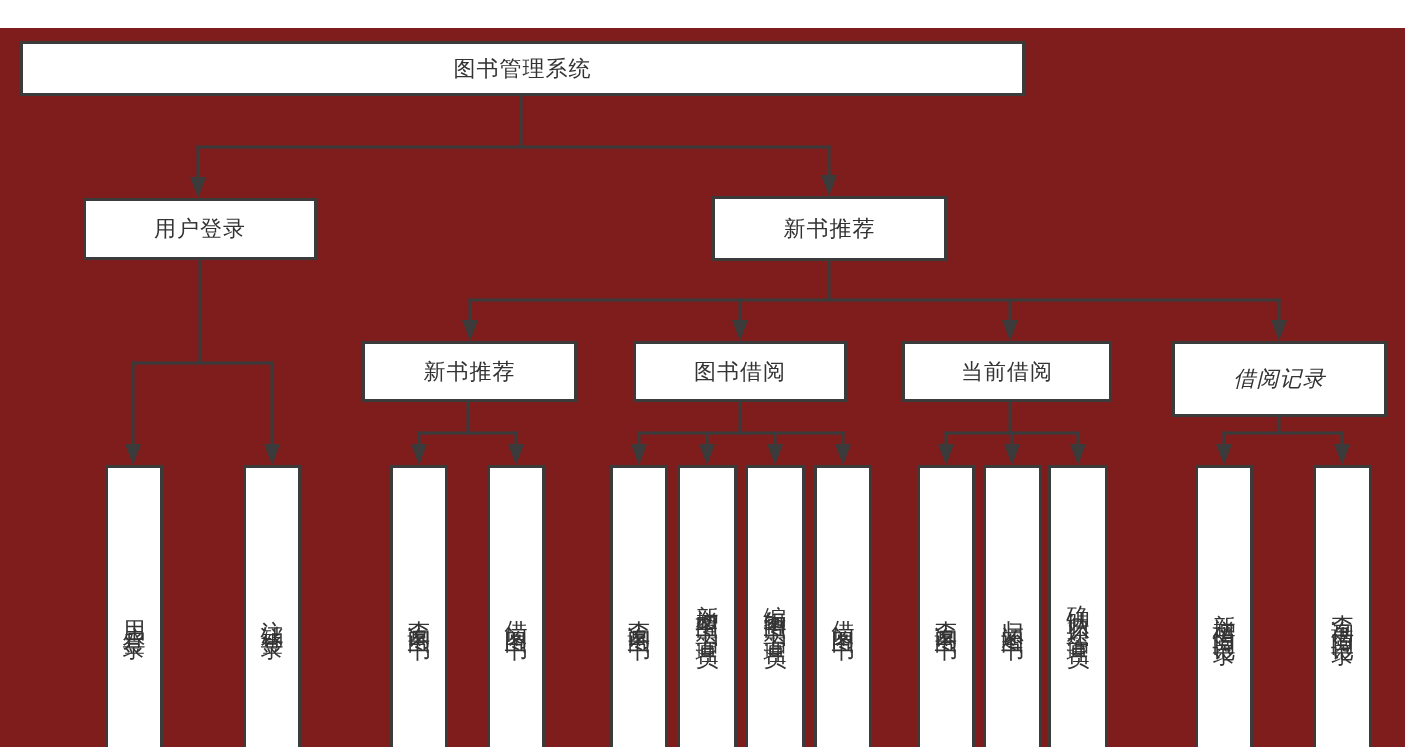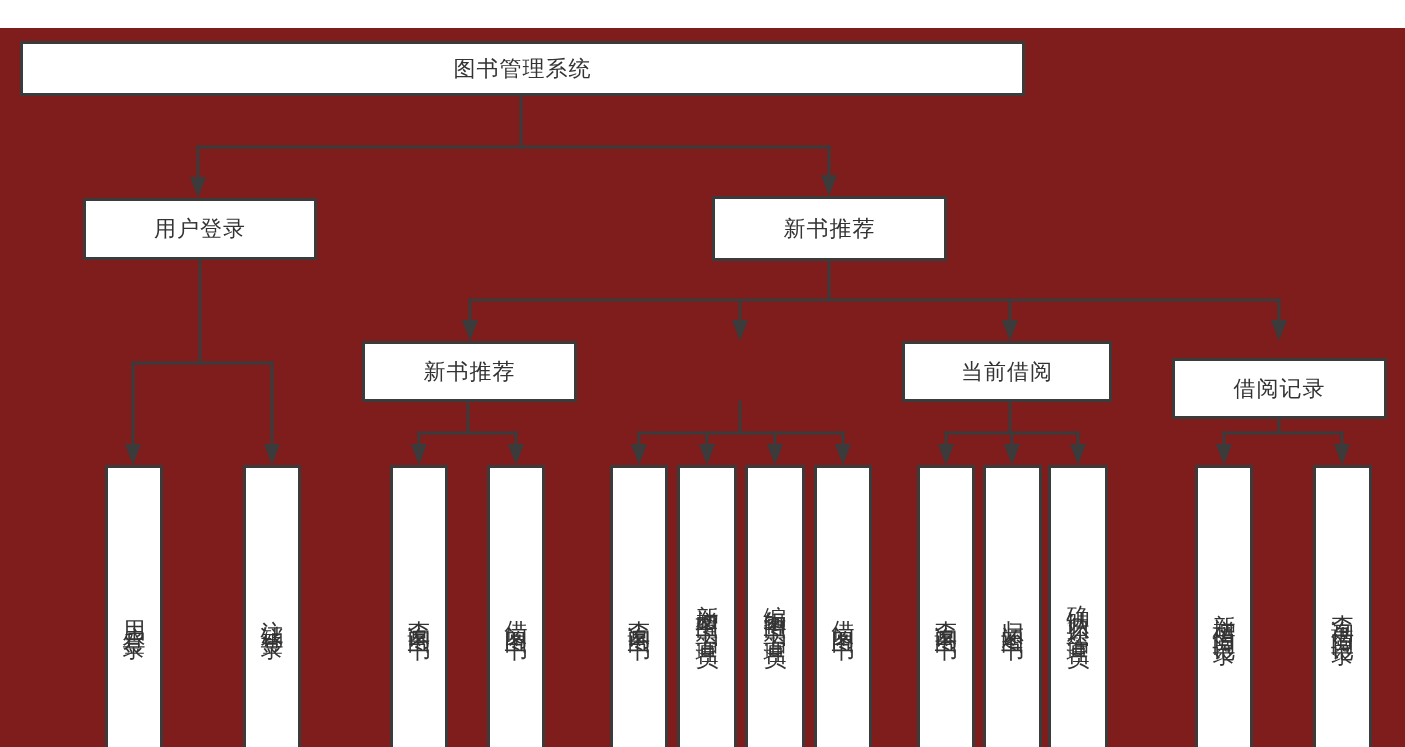--- a/index.html
+++ b/index.html
@@ -111,22 +111,23 @@
       <line x1="1342" y1="405" x2="1342" y2="425" stroke="#3b3b3b" stroke-width="3" stroke-linecap="square"></line>
       <polygon points="1334,416 1350,416 1342,437" fill="#3b3b3b"></polygon>
     </svg>
 
   <div class="node" style="left:20px;top:13px;width:1005px;height:55px;">图书管理系统</div>
 
   <div class="node" style="left:83px;top:170px;width:234px;height:62px;">用户登录</div>
   <div class="node" style="left:712px;top:168px;width:235px;height:65px;">新书推荐</div>
 
   <div class="node" style="left:362px;top:313px;width:215px;height:61px;text-align:right;">新书推荐</div>
+  <div class="node" style="left:633px;top:313px;width:214px;height:61px;">图书借阅</div>
   <div class="node" style="left:902px;top:313px;width:210px;height:61px;">当前借阅</div>
-  <div class="node" style="left:1172px;top:330px;width:215px;height:61px;">借阅记录</div>
+  <div class="node" style="left:1172px;top:313px;width:215px;height:76px;font-style:italic;">借阅记录</div>
 
   <div class="node leaf" style="left:105px;top:437px;width:58px;height:298px;">用户登录</div>
   <div class="node leaf" style="left:243px;top:437px;width:58px;height:298px;">注销登录</div>
 
   <div class="node leaf" style="left:390px;top:437px;width:58px;height:298px;">查询图书</div>
   <div class="node leaf" style="left:487px;top:437px;width:58px;height:298px;">借阅图书</div>
 
   <div class="node leaf" style="left:610px;top:437px;width:58px;height:298px;">查询图书</div>
   <div class="node leaf" style="left:677px;top:437px;width:60px;height:298px;">新增图书（管理员）</div>
   <div class="node leaf" style="left:745px;top:437px;width:60px;height:298px;">编辑图书（管理员）</div>

